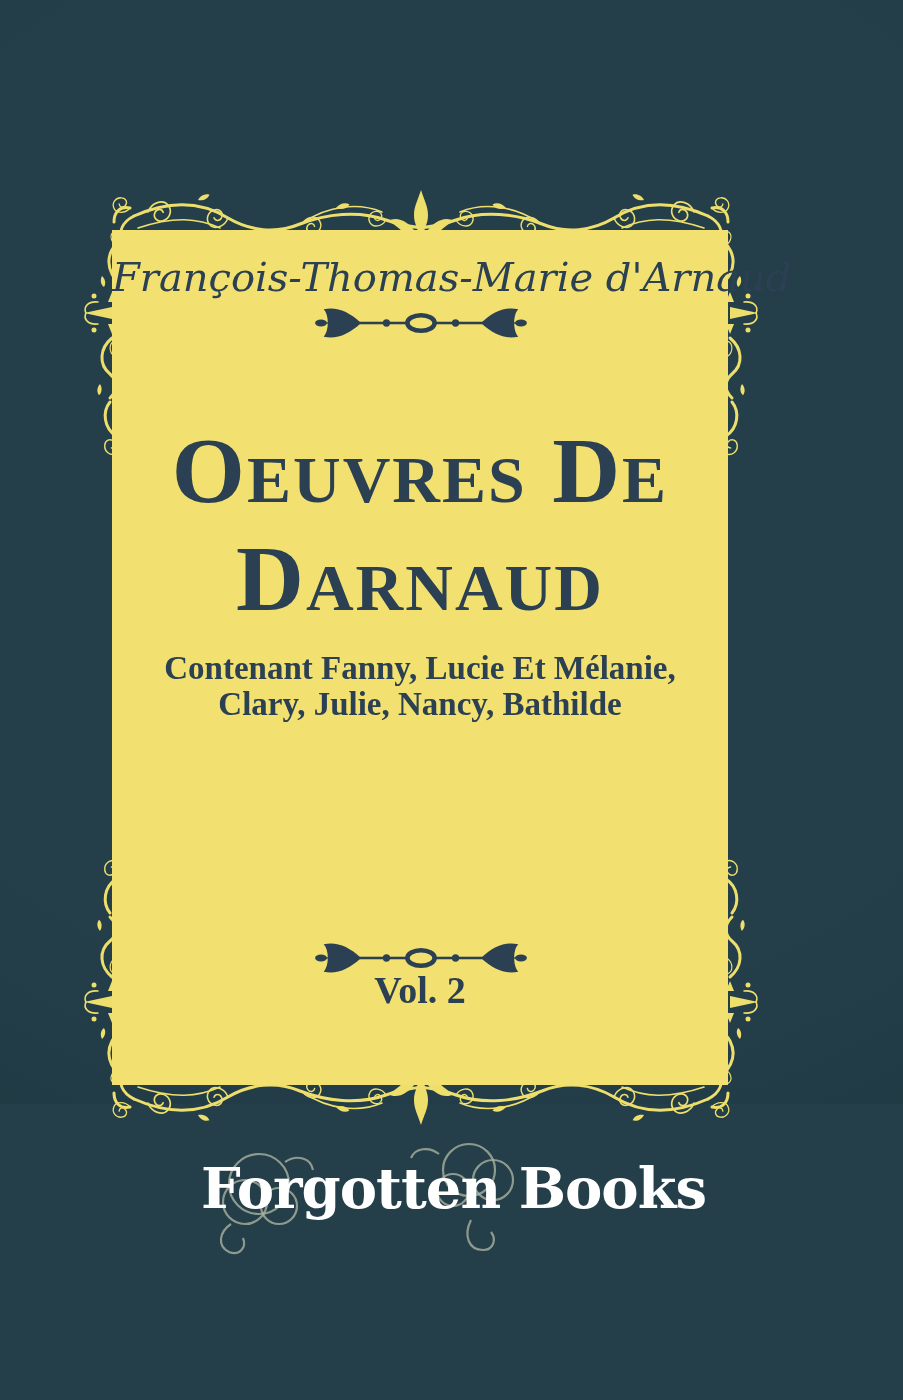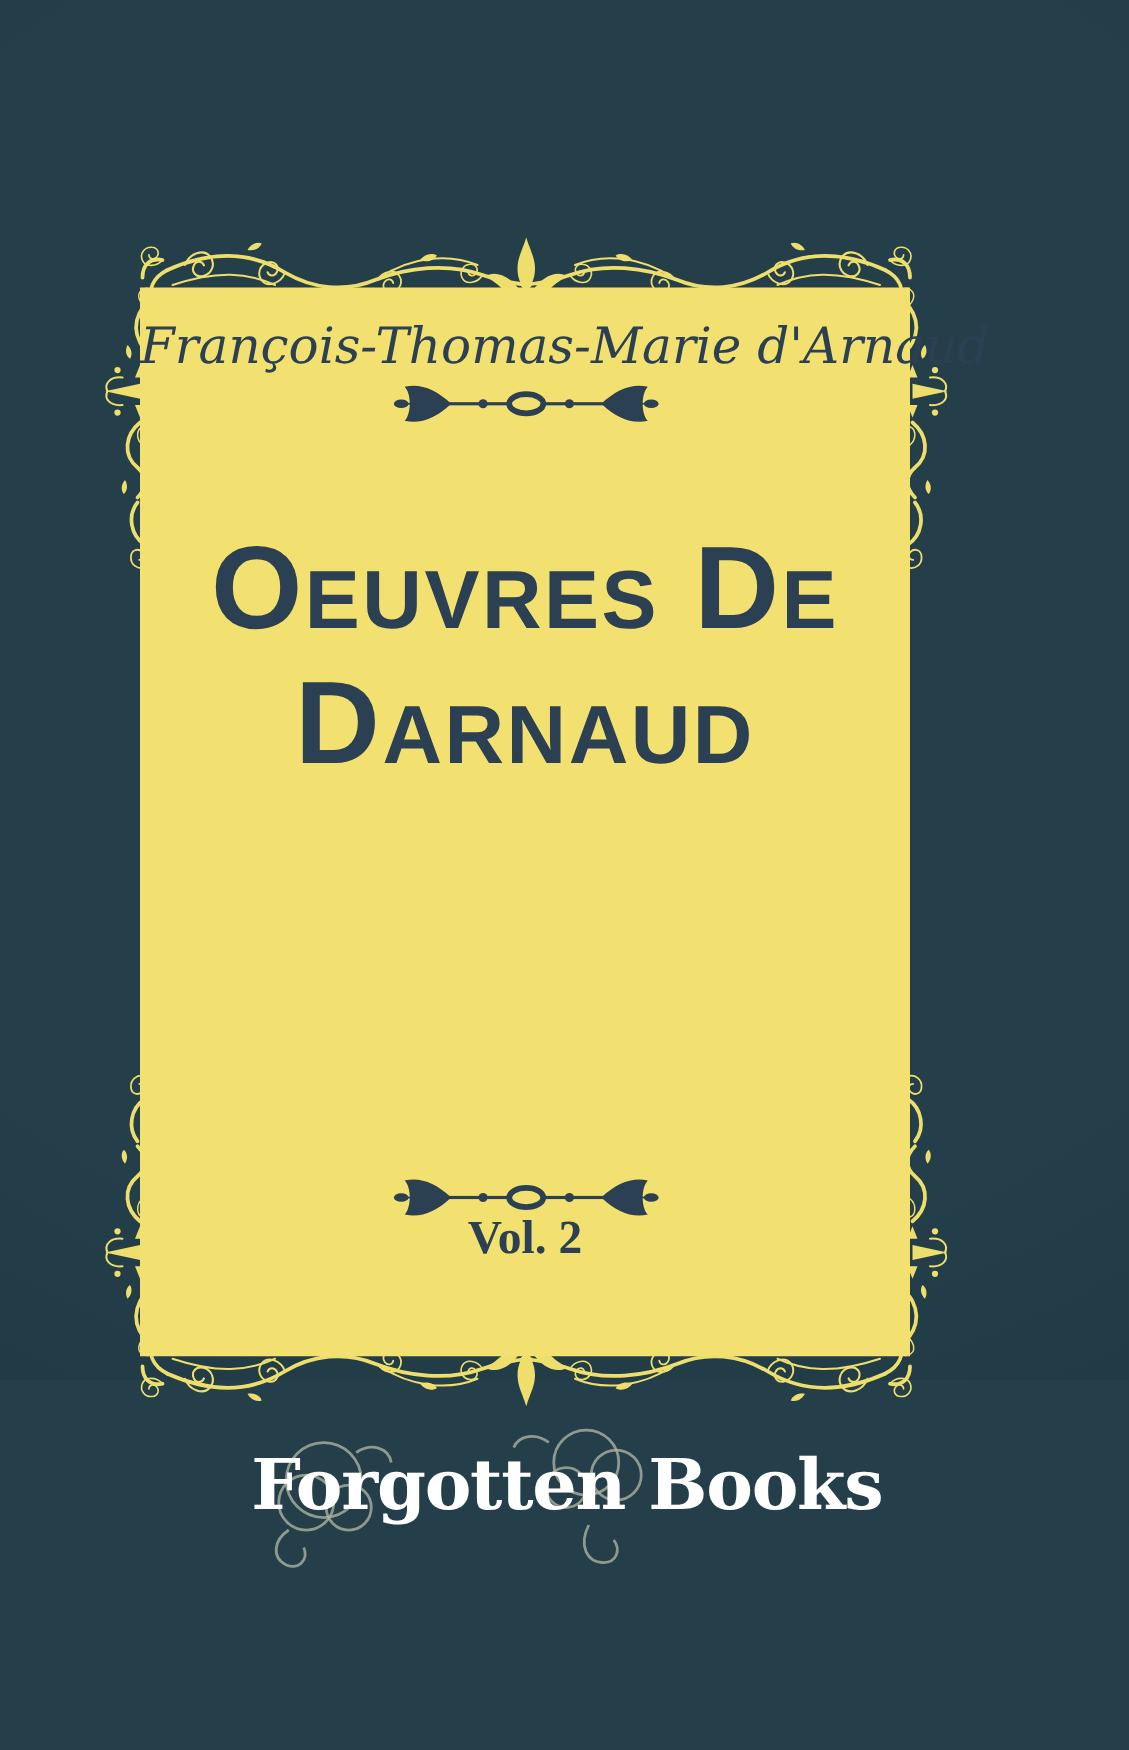--- a/index.html
+++ b/index.html
@@ -38,21 +38,21 @@
     letter-spacing:0px;
     color:var(--ink,#2b4052);
     white-space:nowrap;
   }
   .divider{position:absolute;width:230px;height:40px;}
   .divider-author{left:306px;top:303px;}
   .divider-volume{left:306px;top:938px;}
   .title{
     position:absolute;left:112px;top:416px;width:616px;margin:0;
     text-align:center;
-    font-family:Liberation Sans, sans-serif;
+    font-family:Liberation Serif, serif;
     font-weight:bold;
     font-variant:small-caps;
     font-size:94px;line-height:108px;
     letter-spacing:2px;
     color:var(--ink,#2b4052);
   }
   .subtitle{
     position:absolute;left:112px;top:650px;width:616px;margin:0;
     text-align:center;
     font-family:"Liberation Serif", "DejaVu Serif", serif;
@@ -165,20 +165,22 @@
   <svg class="divider divider-author" viewBox="0 0 240 44" aria-hidden="true">
     <rect class="if" x="24" y="20.6" width="192" height="2.8"></rect>
     <use href="#divhalf"></use>
     <use href="#divhalf" transform="translate(240,0) scale(-1,1)"></use>
     <ellipse class="lens" cx="120" cy="22" rx="15" ry="8.5"></ellipse>
   </svg>
 
   <h1 class="title"><span>Oeuvres De</span><br>
   <span>Darnaud</span></h1>
 
+  <p class="subtitle"><span>Contenant Fanny, Lucie Et Mélanie,</span><br>
+  <span>Clary, Julie, Nancy, Bathilde</span></p>
 
   <svg class="divider divider-volume" viewBox="0 0 240 44" aria-hidden="true">
     <rect class="if" x="24" y="20.6" width="192" height="2.8"></rect>
     <use href="#divhalf"></use>
     <use href="#divhalf" transform="translate(240,0) scale(-1,1)"></use>
     <ellipse class="lens" cx="120" cy="22" rx="15" ry="8.5"></ellipse>
   </svg>
 
   <div class="volume">Vol. 2</div>
 

